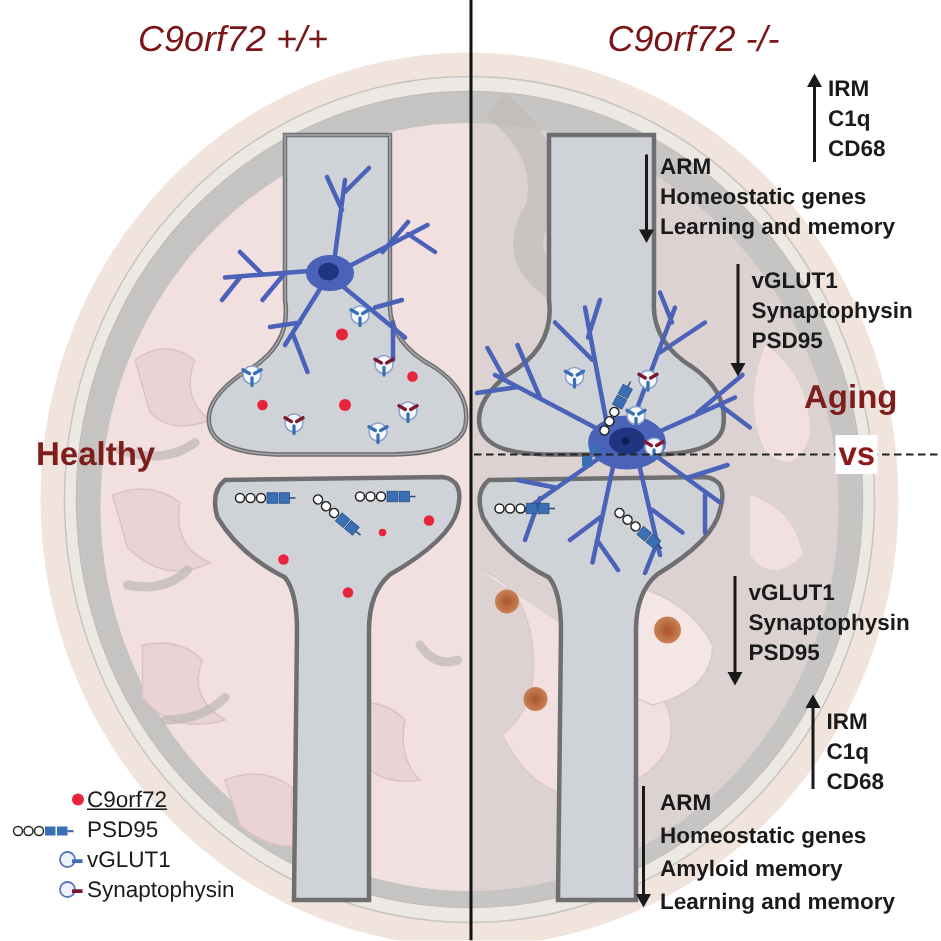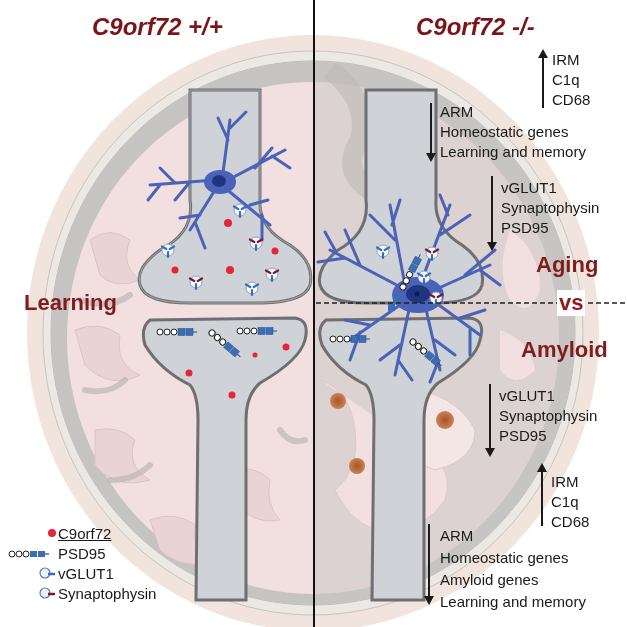--- a/index.html
+++ b/index.html
@@ -1,24 +1,24 @@
 <!DOCTYPE html>
 <html><head>
 <meta charset="utf-8">
 <style>
   html, body { margin: 0; padding: 0; background: #ffffff; }
   body { width: 627px; height: 627px; position: relative; overflow: hidden;
          font-family: "Liberation Sans", sans-serif; }
   #stage { position: absolute; left: 0; top: 0; width: 627px; height: 627px; }
   .txt { position: absolute; color: #1a1a1a; font-family: "Liberation Sans", sans-serif; }
-  .geno { font-size: 24px; font-weight: bold; font-style: italic; color: #7a1518; white-space: nowrap; }
+  .geno { font-size: 24px; font-weight: normal; font-style: italic; color: #7a1518; white-space: nowrap; }
   .big { font-size: 22px; font-weight: bold; color: #7f1d1d; white-space: nowrap; }
   .vs { font-size: 22px; font-weight: bold; color: #8c1a1c; }
   .list { font-size: 15px; line-height: 20px; white-space: nowrap; }
-  .list div { white-space: nowrap; }
+  .list div { white-space: nowrap; font-weight: bold; }
   .legend-row { position: absolute; font-size: 15px; line-height: 18px; white-space: nowrap; color:#1a1a1a; }
   .arrow { position: absolute; width: 2px; background: #1a1a1a; }
   .arrow.up::before { content: ""; position: absolute; left: -4px; top: -7px;
     border-left: 5px solid transparent; border-right: 5px solid transparent; border-bottom: 9px solid #1a1a1a; }
   .arrow.down::after { content: ""; position: absolute; left: -4px; bottom: -7px;
     border-left: 5px solid transparent; border-right: 5px solid transparent; border-top: 9px solid #1a1a1a; }
 </style>
 </head>
 <body>
 
@@ -242,26 +242,25 @@
       <circle cx="357" cy="466" r="8" fill="url(#plaqueGrad)"></circle>
     </g>
 
     <line x1="314" y1="0" x2="314" y2="627" stroke="#111" stroke-width="2"></line>
 
     <line x1="316" y1="303" x2="627" y2="303" stroke="#222" stroke-width="1.3" stroke-dasharray="5,3"></line>
   </svg>
 
   
   <div class="txt geno" style="left:92px; top:13px;">C9orf72 +/+</div>
-  <div class="txt geno" style="left:416px; top:13px;">C9orf72 -/-</div>
-
-  <div class="txt big" style="left:24px; top:290px;">Learning</div>
+  <div class="txt geno" style="left:405px; top:13px;">C9orf72 -/-</div>
+
+  <div class="txt big" style="left:24px; top:290px;">Healthy</div>
   <div class="txt big" style="left:536px; top:252px;">Aging</div>
   <div class="txt vs" style="left:557px; top:290px; background:#fff; padding:0 2px;text-align:center;">vs</div>
-  <div class="txt big" style="left:521px; top:337px;">Amyloid</div>
 
   
   <div class="arrow up" style="left:542px; top:56px; height:52px;"></div>
   <div class="txt list" style="left:552px; top:50px;">
     <div>IRM</div>
     <div>C1q</div>
     <div>CD68</div>
   </div>
 
   
@@ -294,21 +293,21 @@
     <div>IRM</div>
     <div>C1q</div>
     <div>CD68</div>
   </div>
 
   
   <div class="arrow down" style="left:428px; top:524px; height:74px;"></div>
   <div class="txt list" style="left:440px; top:525px; line-height:22px;">
     <div>ARM</div>
     <div>Homeostatic genes</div>
-    <div>Amyloid genes</div>
+    <div>Amyloid memory</div>
     <div>Learning and memory</div>
   </div>
 
   
   <div>
     <svg style="position:absolute; left:8px; top:524px;" width="52" height="80">
       <circle cx="44" cy="9" r="4" fill="#e8243a"></circle>
       <g>
         <circle cx="4" cy="30" r="3" fill="#fff" stroke="#222" stroke-width="1"></circle>
         <circle cx="11" cy="30" r="3" fill="#fff" stroke="#222" stroke-width="1"></circle>

